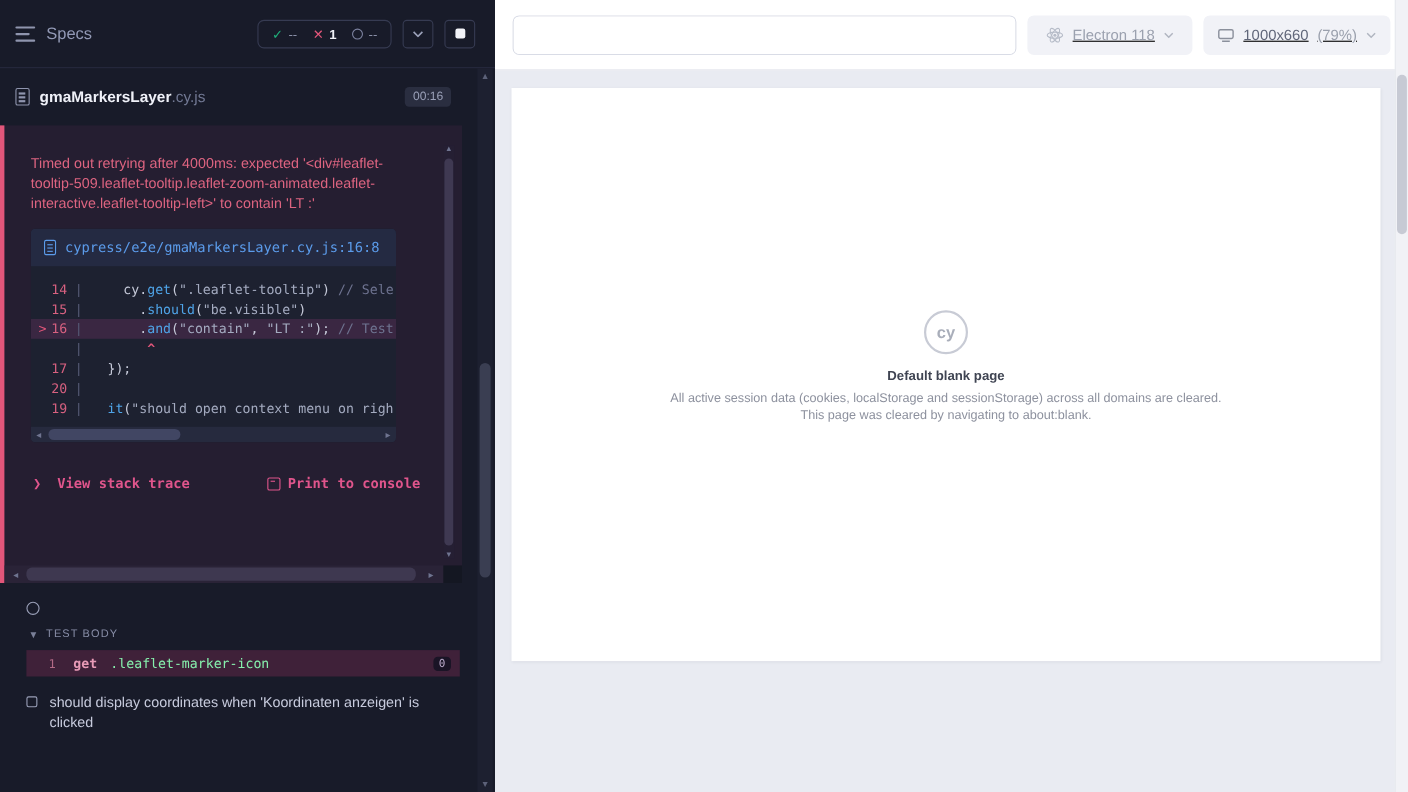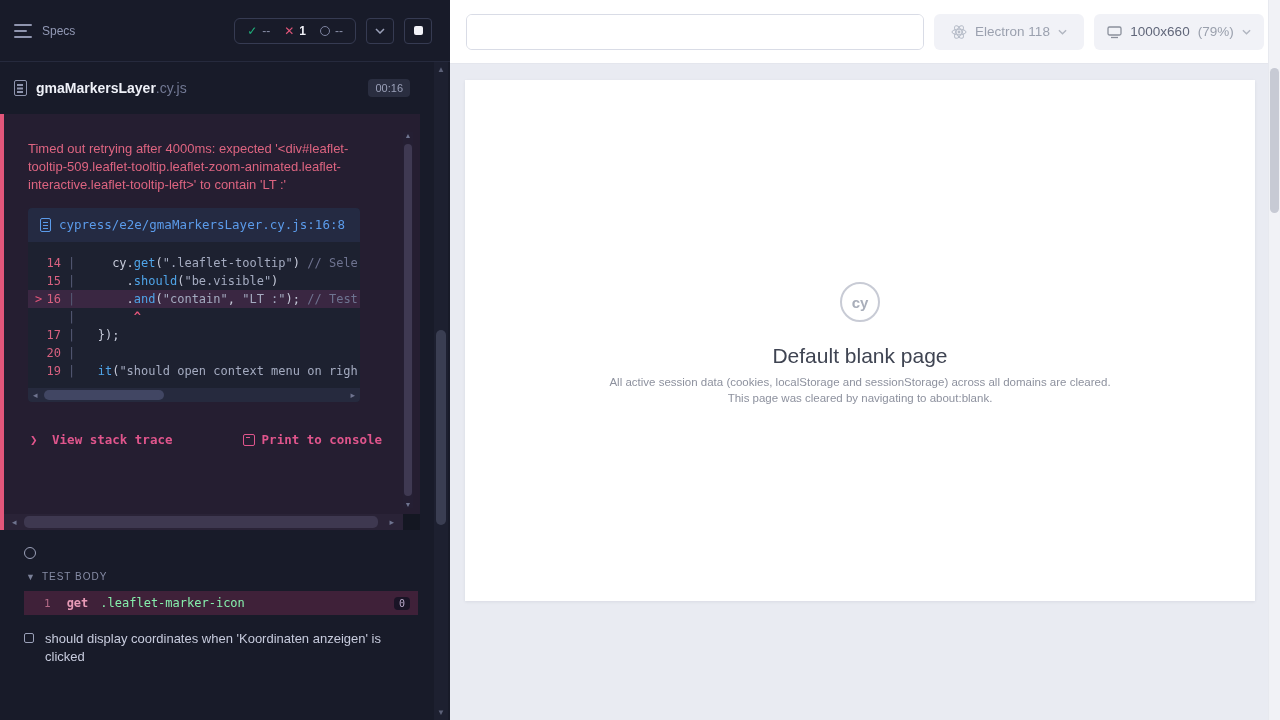--- a/index.html
+++ b/index.html
@@ -9,21 +9,21 @@
 
   
   .reporter { position:absolute; left:0; top:0; width:450px; height:720px;
               background:#181b29; overflow:hidden; }
 
   .rheader { height:62px; display:flex; align-items:center; padding:0 18px 0 14px;
              border-bottom:1px solid #262a3d; }
   .specs-icon { width:18px; height:14px; margin-right:10px; display:inline-flex; flex-direction:column; justify-content:space-between; }
   .specs-icon i { display:block; height:2px; background:#8f95ae; border-radius:1px; }
   .specs-icon i:nth-child(2){ width:70%; }
-  .rtitle { color:#9299b5; font-size:12px; }
+  .rtitle { color:#9299b5; font-size:15px; }
   .stats { margin-left:auto; display:flex; align-items:center; gap:14px;
            border:1px solid #363b52; border-radius:6px; padding:5px 12px;
            font-size:12px; color:#8a90a8; }
   .stat { display:flex; align-items:center; gap:5px; }
   .ic-check { color:#1fae7a; font-size:12px; }
   .ic-fail  { color:#e2567a; font-size:12px; }
   .ic-pend  { width:10px; height:10px; border:1.5px solid #7d83a0; border-radius:50%; display:inline-block; }
   .stat.failed b { color:#f0f1f7; font-weight:bold; }
   .stat b { font-weight:normal; }
   .hbtn { margin-left:10px; width:28px; height:26px; background:transparent;
@@ -108,41 +108,41 @@
   
   .sb-vscroll { position:absolute; left:434px; top:62px; bottom:0; width:14px; background:#1d2030; }
   .sb-vscroll .arr { position:absolute; left:0; width:14px; text-align:center; font-size:8px; color:#5c6178; }
   .sb-vscroll .arr.up { top:3px; } .sb-vscroll .arr.dn { bottom:3px; }
   .sb-vscroll .thumb { position:absolute; left:2px; width:10px; top:268px; height:195px;
                        background:#3a3e52; border-radius:5px; }
 
   
   .main { position:absolute; left:450px; top:0; width:830px; height:720px; }
   .topbar { height:64px; background:#ffffff; border-bottom:1px solid #e4e6ed;
-            display:flex; align-items:center; gap:10px; padding:0 16px; }
+            display:flex; align-items:center; gap:10px; padding:0 16px;text-decoration:underline; }
   .url-box { flex:1; height:36px; border:1px solid #d9dce6; border-radius:6px; background:#fff; overflow:hidden; }
   .url-box input { width:100%; height:100%; border:none; outline:none; padding:0 12px;
                    font-size:13px; color:#4a4f5d; font-family:"Liberation Sans", sans-serif; }
   .select { height:36px; border-radius:6px; background:#f1f2f7; display:flex; align-items:center;
             gap:8px; padding:0 12px; color:#9ba1af; font-size:13.5px; cursor:pointer; flex:none;
             justify-content:center; }
   .select.browser { width:150px; }
   .select.viewport { width:170px; }
   .vsize { color:#61677a; }
   .vscale { color:#9aa0ad; }
   .chev-svg { flex:none; display:inline-flex; }
 
   .stage { position:absolute; top:64px; left:0; right:0; bottom:0; background:#e9ebf2; }
   .aut { position:absolute; left:15px; top:16px; width:790px; height:521px; background:#ffffff;
          box-shadow:0 1px 3px rgba(30,35,60,0.08); }
   .blank { position:absolute; top:202px; left:0; width:100%; text-align:center; }
   .cy-logo { width:40px; height:40px; border:2px solid #c8cbd5; border-radius:50%;
              display:inline-flex; align-items:center; justify-content:center;
              color:#a9aeba; font-size:15px; font-weight:bold; }
-  .bp-title { margin-top:22px; color:#3f4452; font-size:21px; font-weight:normal; }
+  .bp-title { margin-top:12px; color:#3f4452; font-size:12px; font-weight:bold; }
   .bp-line { margin-top:8px; color:#8d919e; font-size:11.5px; }
   .bp-line + .bp-line { margin-top:4px; }
 
   .page-scroll { position:absolute; right:0; top:0; width:12px; height:720px;
                  background:#f1f2f6; border-left:1px solid #e7e9ef; }
   .page-scroll .thumb { position:absolute; left:1px; top:68px; width:9px; height:145px;
                         background:#c7cad4; border-radius:5px; }
 </style>
 </head>
 <body>

